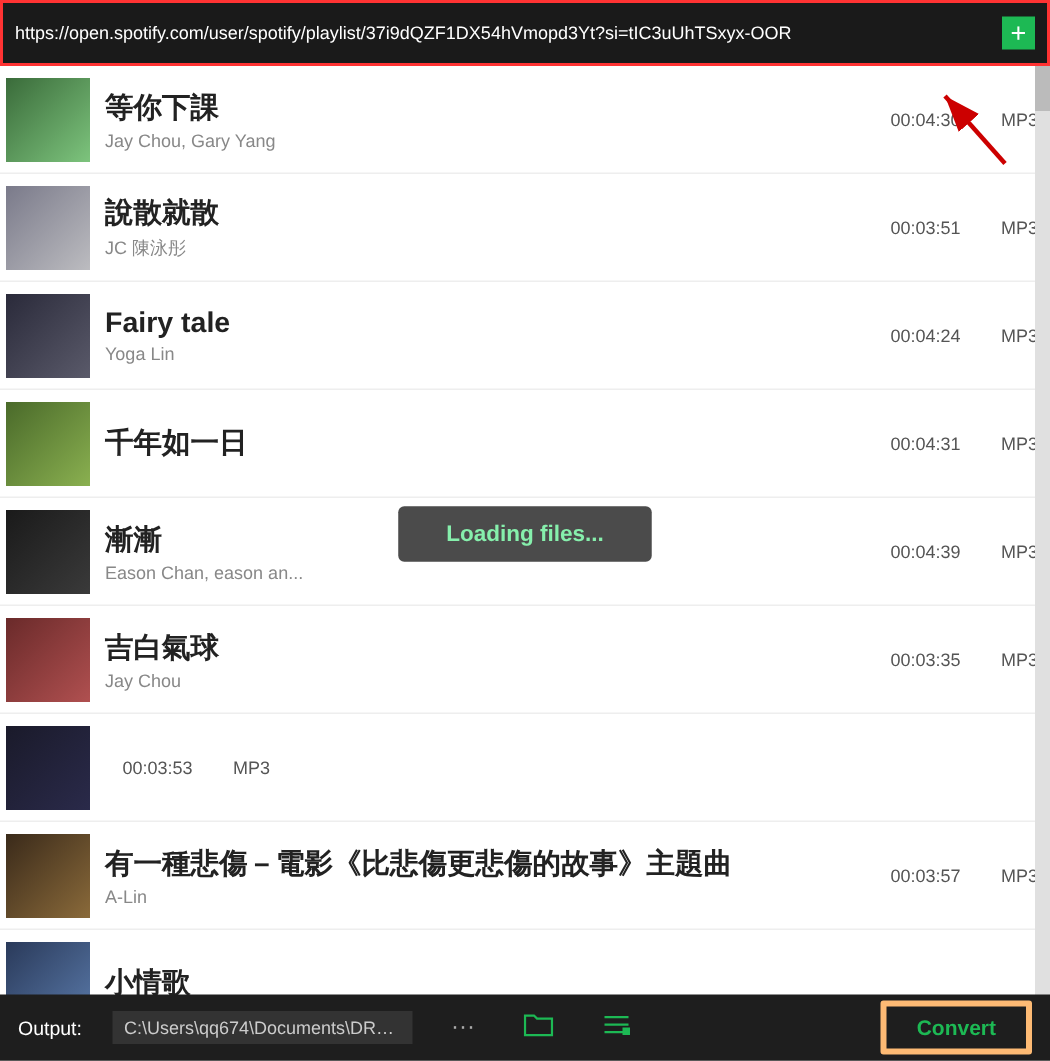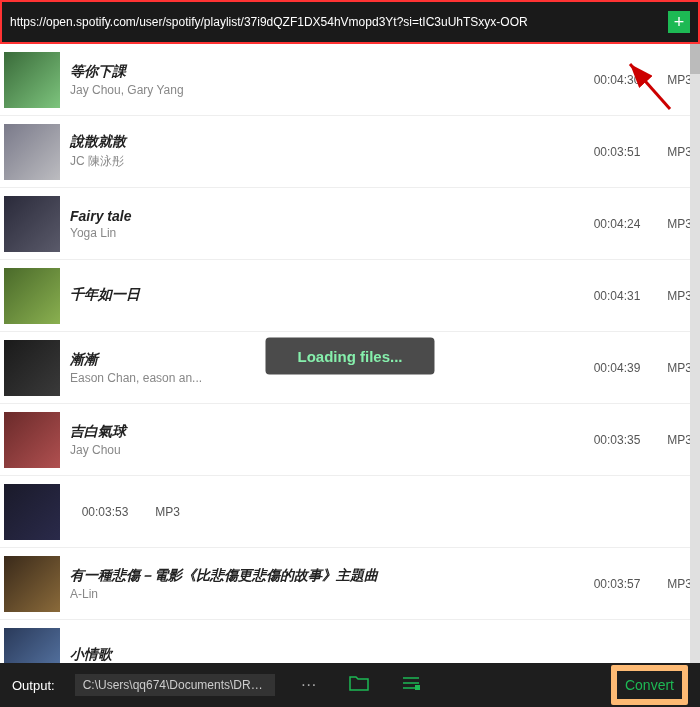--- a/index.html
+++ b/index.html
@@ -75,25 +75,24 @@
     }
 
     .track-info {
       flex: 1;
       display: flex;
       flex-direction: column;
       justify-content: center;
     }
 
     .track-title {
-      font-size: 14px;
+      font-size: 19px;
       font-weight: bold;
       color: #222;
       margin-bottom: 2px;
-      font-style: italic;
     }
 
     .track-artist {
       font-size: 12px;
       color: #888;
     }
 
     .track-duration {
       font-size: 12px;
       color: #555;
@@ -190,25 +189,25 @@
       color: #aaa;
       font-size: 16px;
       padding: 4px 6px;
       display: flex;
       align-items: center;
       justify-content: center;
     }
 
     .convert-btn {
       background: transparent;
-      border: 6px solid #fdba74;
+      border: 4px solid #fdba74;
       color: #1db954;
       font-size: 14px;
-      font-weight: normal;
-      padding: 6px 8px;
+      font-weight: bold;
+      padding: 6px 20px;
       cursor: pointer;
       margin-left: auto;
       border-radius: 2px;
     }
 
     
     .thumb-1 { background: linear-gradient(135deg, #3a6b3a, #7dc47d); }
     .thumb-2 { background: linear-gradient(135deg, #7a7a8a, #bcbcc0); }
     .thumb-3 { background: linear-gradient(135deg, #2a2a3a, #5a5a6a); }
     .thumb-4 { background: linear-gradient(135deg, #4a6a2a, #8ab050); }

